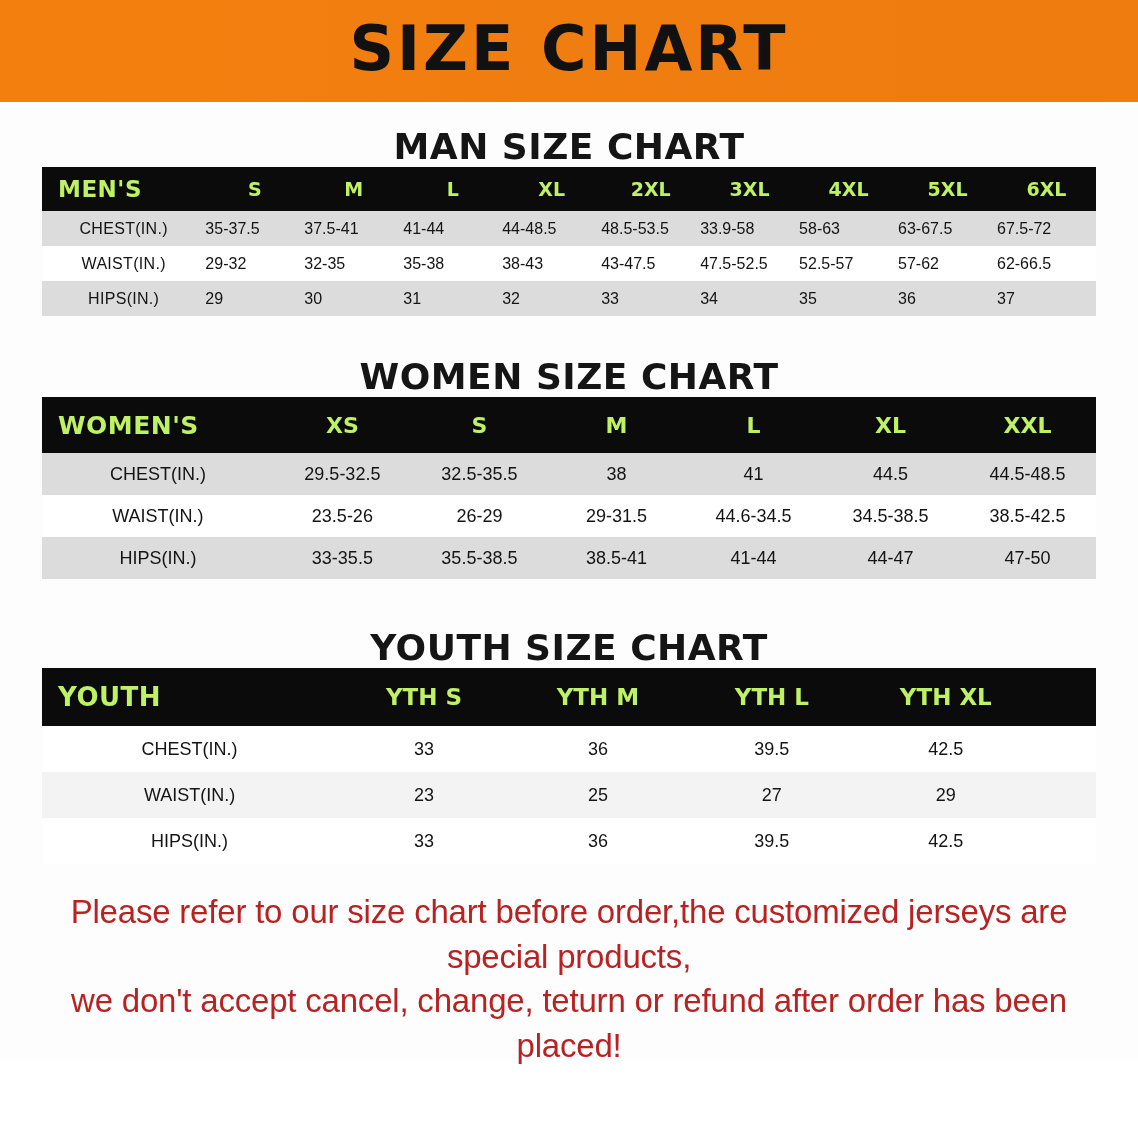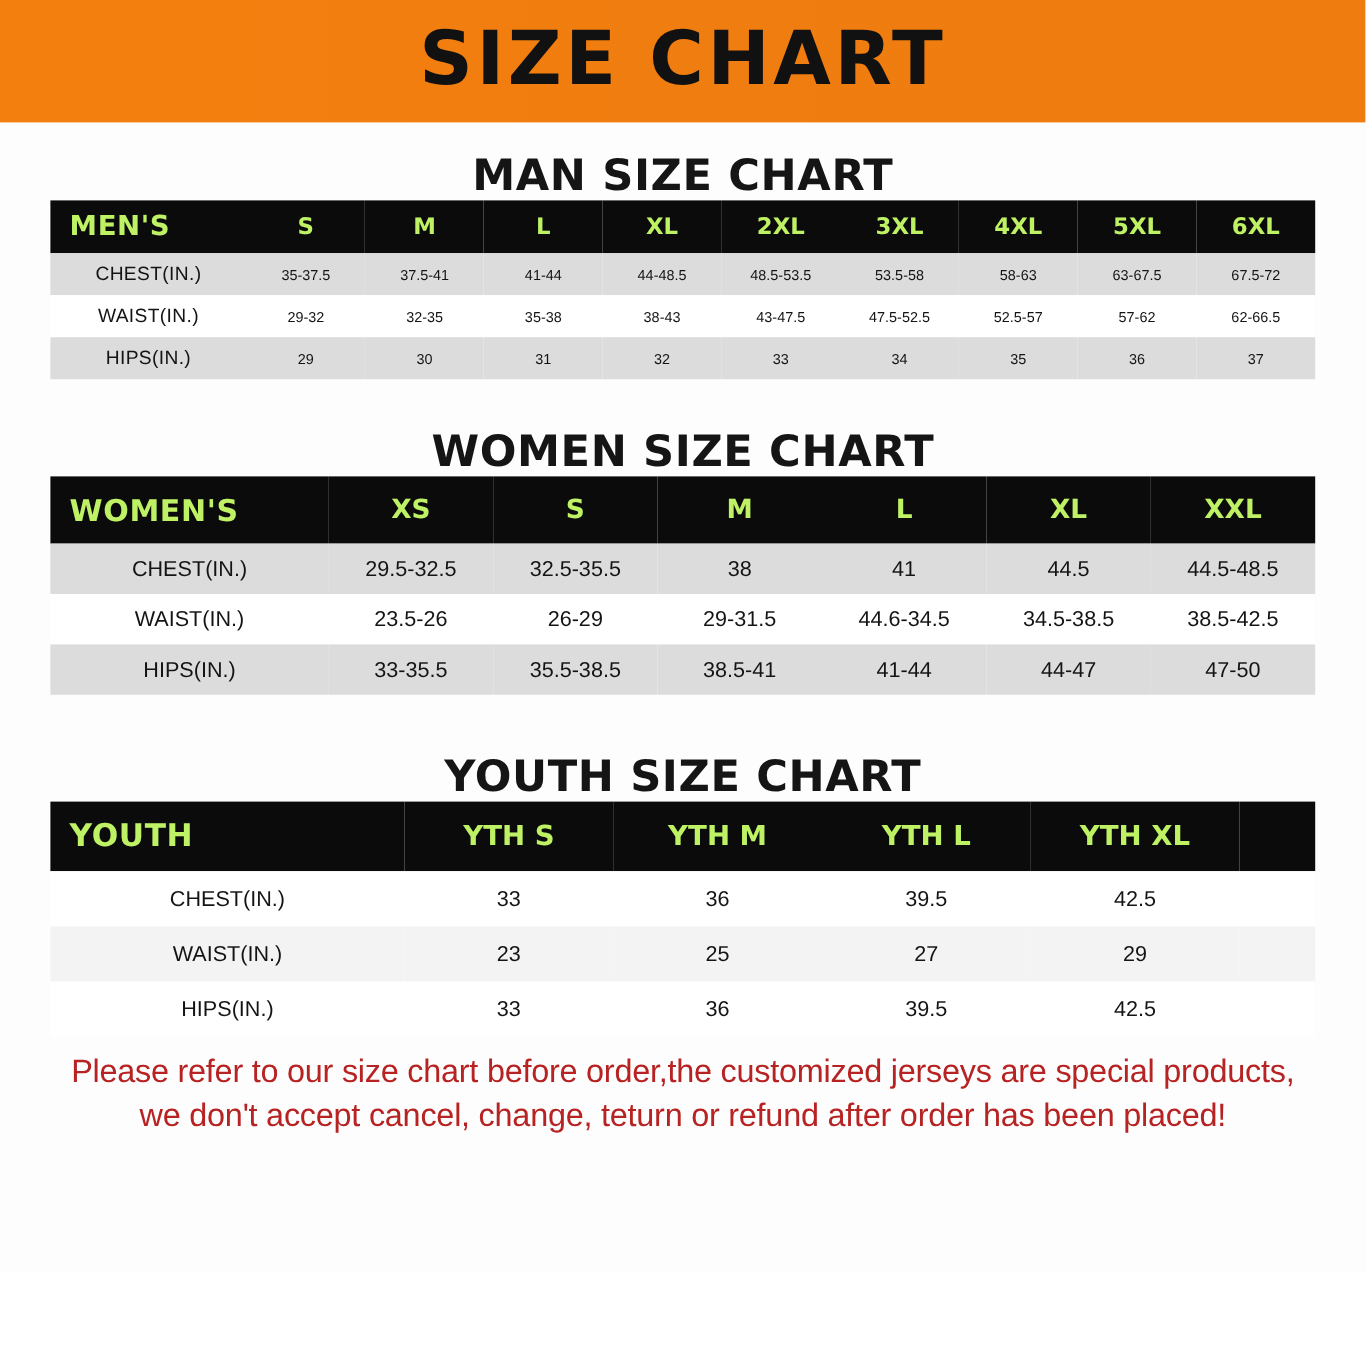--- a/index.html
+++ b/index.html
@@ -78,22 +78,22 @@
   .hdr-row th.label-cell {
     text-align: left;
     padding-left: 16px;
   }
 
   
   #man-table .hdr-row th { height: 44px; font-size: 19px; }
   #man-table .hdr-row th.label-cell { font-size: 23px; letter-spacing: 0.5px; }
   #man-table td {
     height: 35px;
-    font-size: 12px;
-    text-align: center;
+    font-size: 16px;
+    text-align: left;
     color: #141414;
     font-family: "Liberation Sans", sans-serif;
   }
   #man-table td.label-cell {
     font-size: 16px;
     text-align: center;
     letter-spacing: 0.3px;
   }
 
   
@@ -117,25 +117,25 @@
     color: #141414;
   }
   #youth-table td.label-cell { text-align: center; }
 
   tr.band-dark td { background: #dcdcdc; }
   tr.band-light td { background: #f3f3f3; }
   tr.band-white td { background: #ffffff; }
 
   
   .note {
-    margin: 11px 28px 0 28px;
+    margin: 26px 28px 0 28px;
     text-align: center;
     color: #b72222;
     font-family: "Liberation Sans", sans-serif;
-    font-size: 27px;
+    font-size: 33px;
     line-height: 1.35;
     letter-spacing: -0.2px;
   }
   .note-line { display: block; }
 </style>
 </head>
 <body>
 
 <div class="page">
 
@@ -165,21 +165,21 @@
         </tr>
       </thead>
       <tbody>
         <tr class="band-dark">
           <td class="label-cell">CHEST(IN.)</td>
           <td>35-37.5</td>
           <td>37.5-41</td>
           <td>41-44</td>
           <td>44-48.5</td>
           <td>48.5-53.5</td>
-          <td>53.5-58</td>
+          <td>33.9-58</td>
           <td>58-63</td>
           <td>63-67.5</td>
           <td>67.5-72</td>
         </tr>
         <tr class="band-white">
           <td class="label-cell">WAIST(IN.)</td>
           <td>29-32</td>
           <td>32-35</td>
           <td>35-38</td>
           <td>38-43</td>

